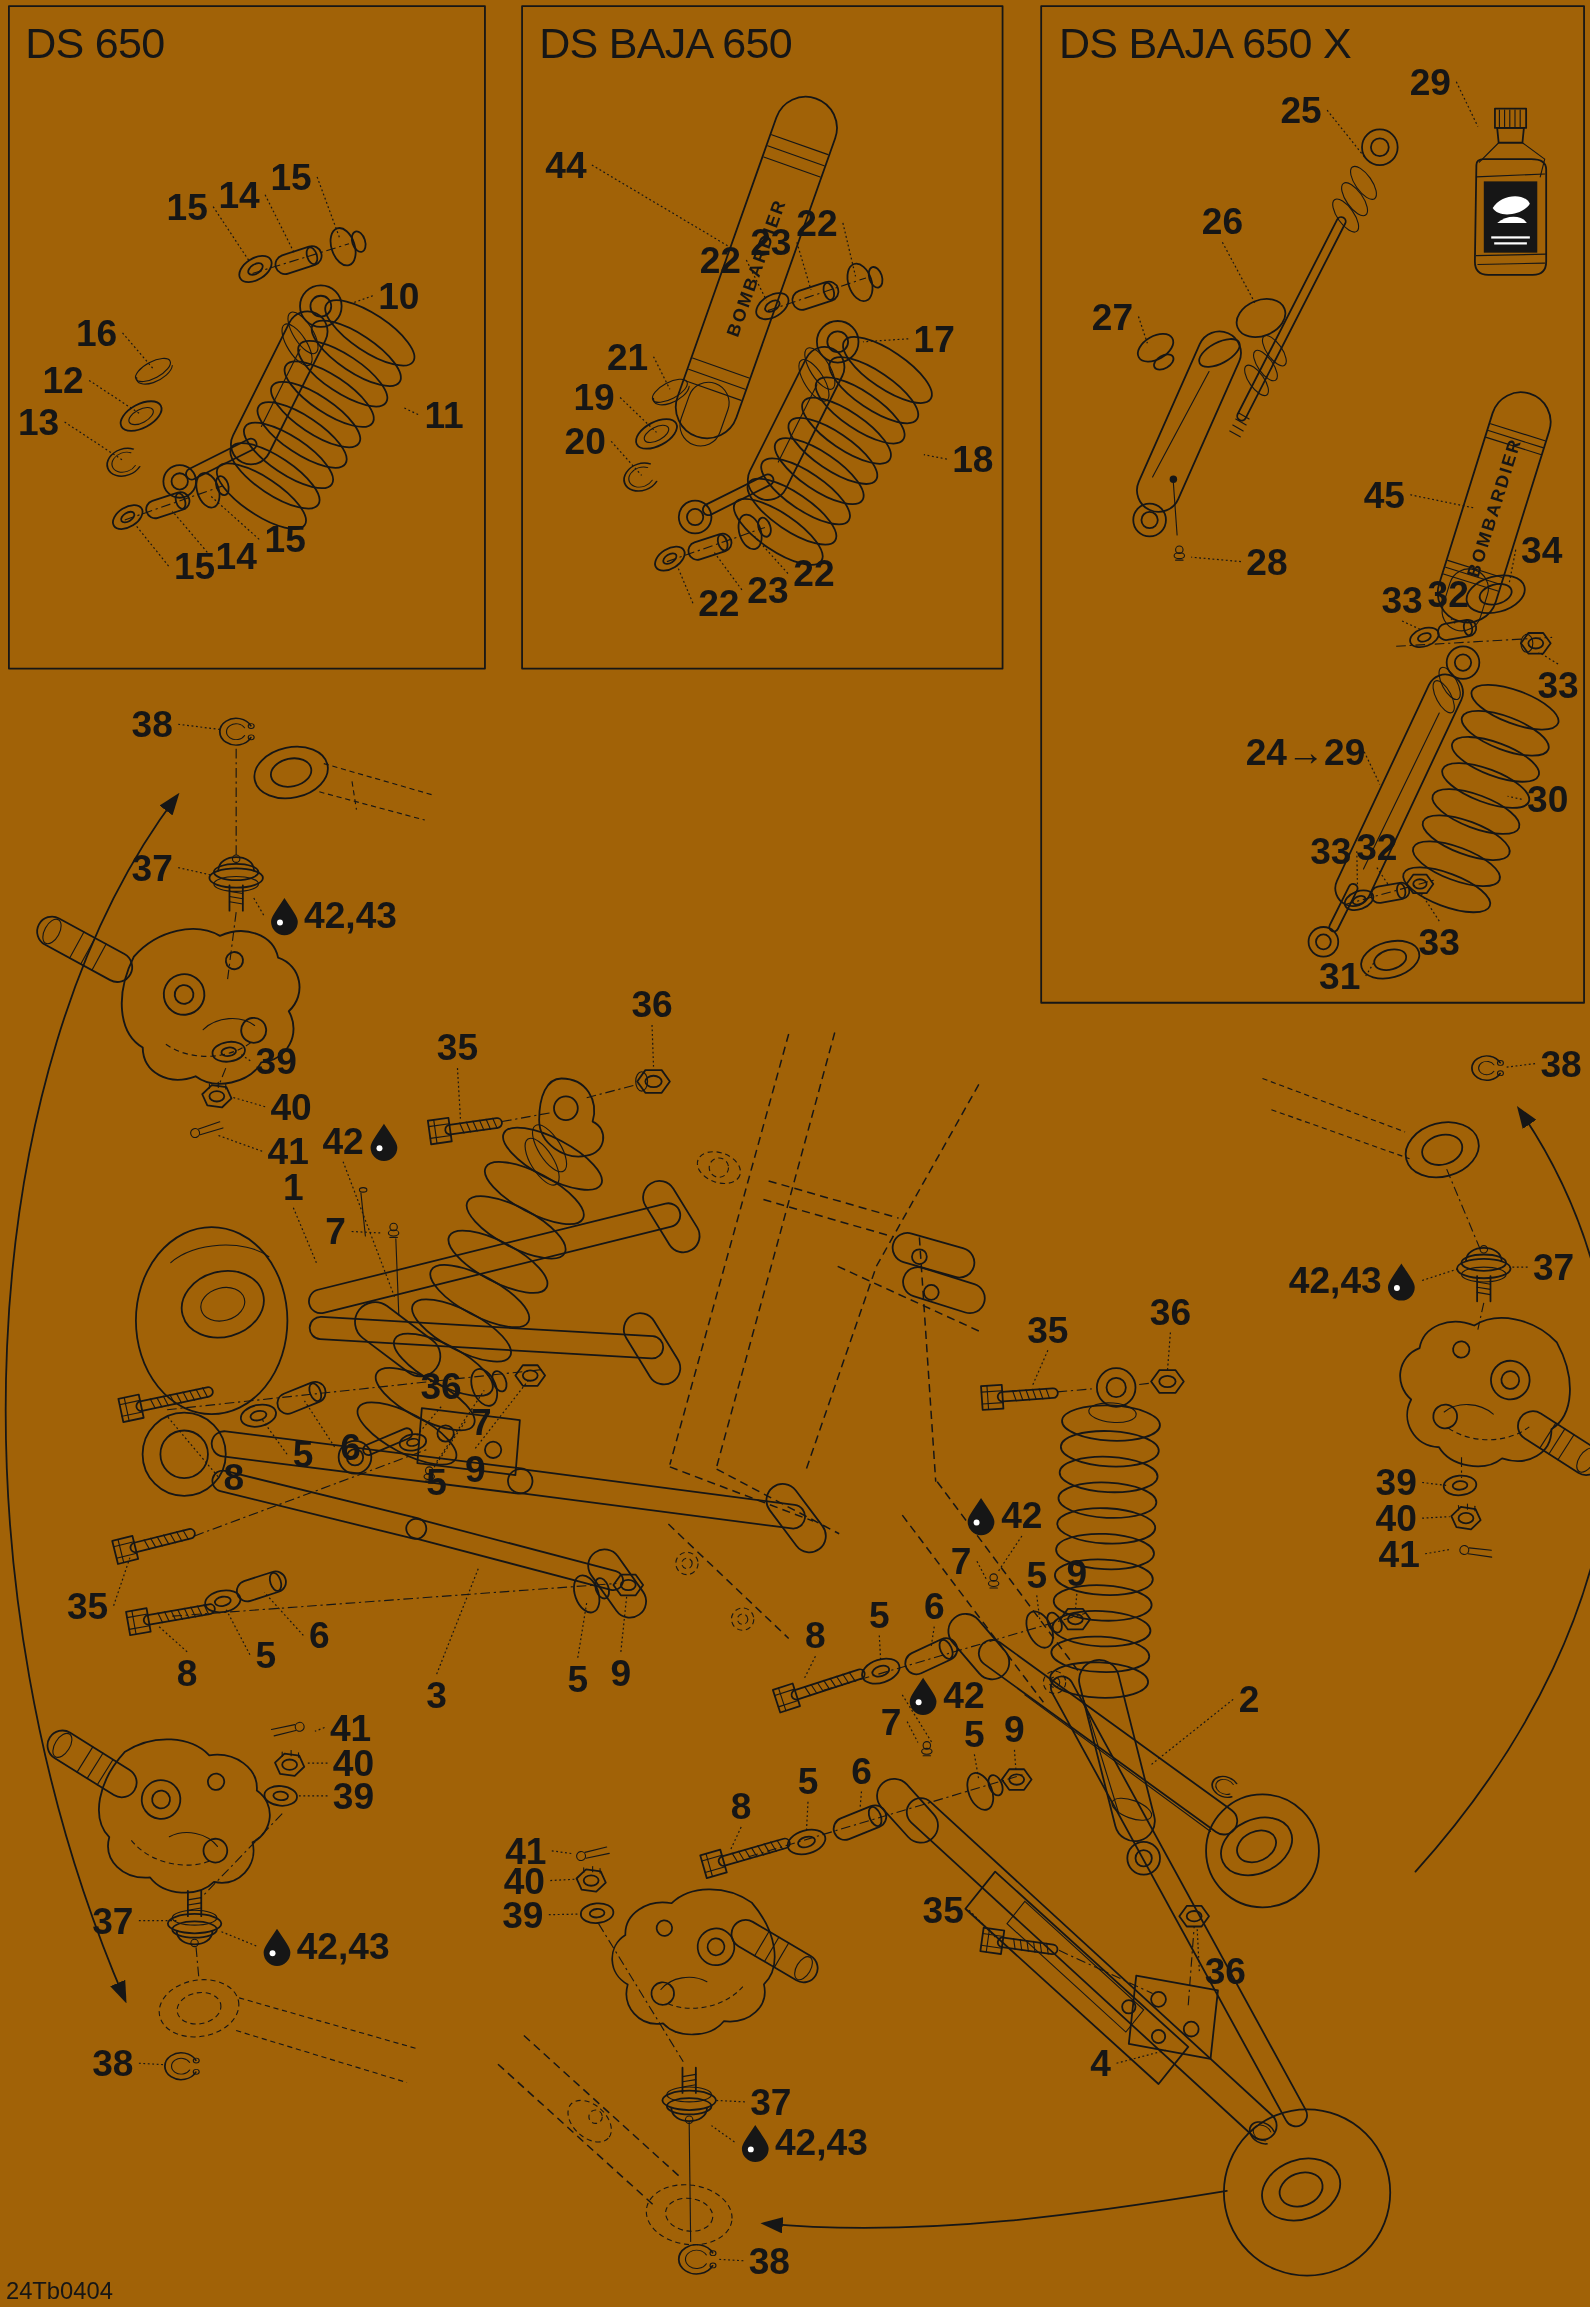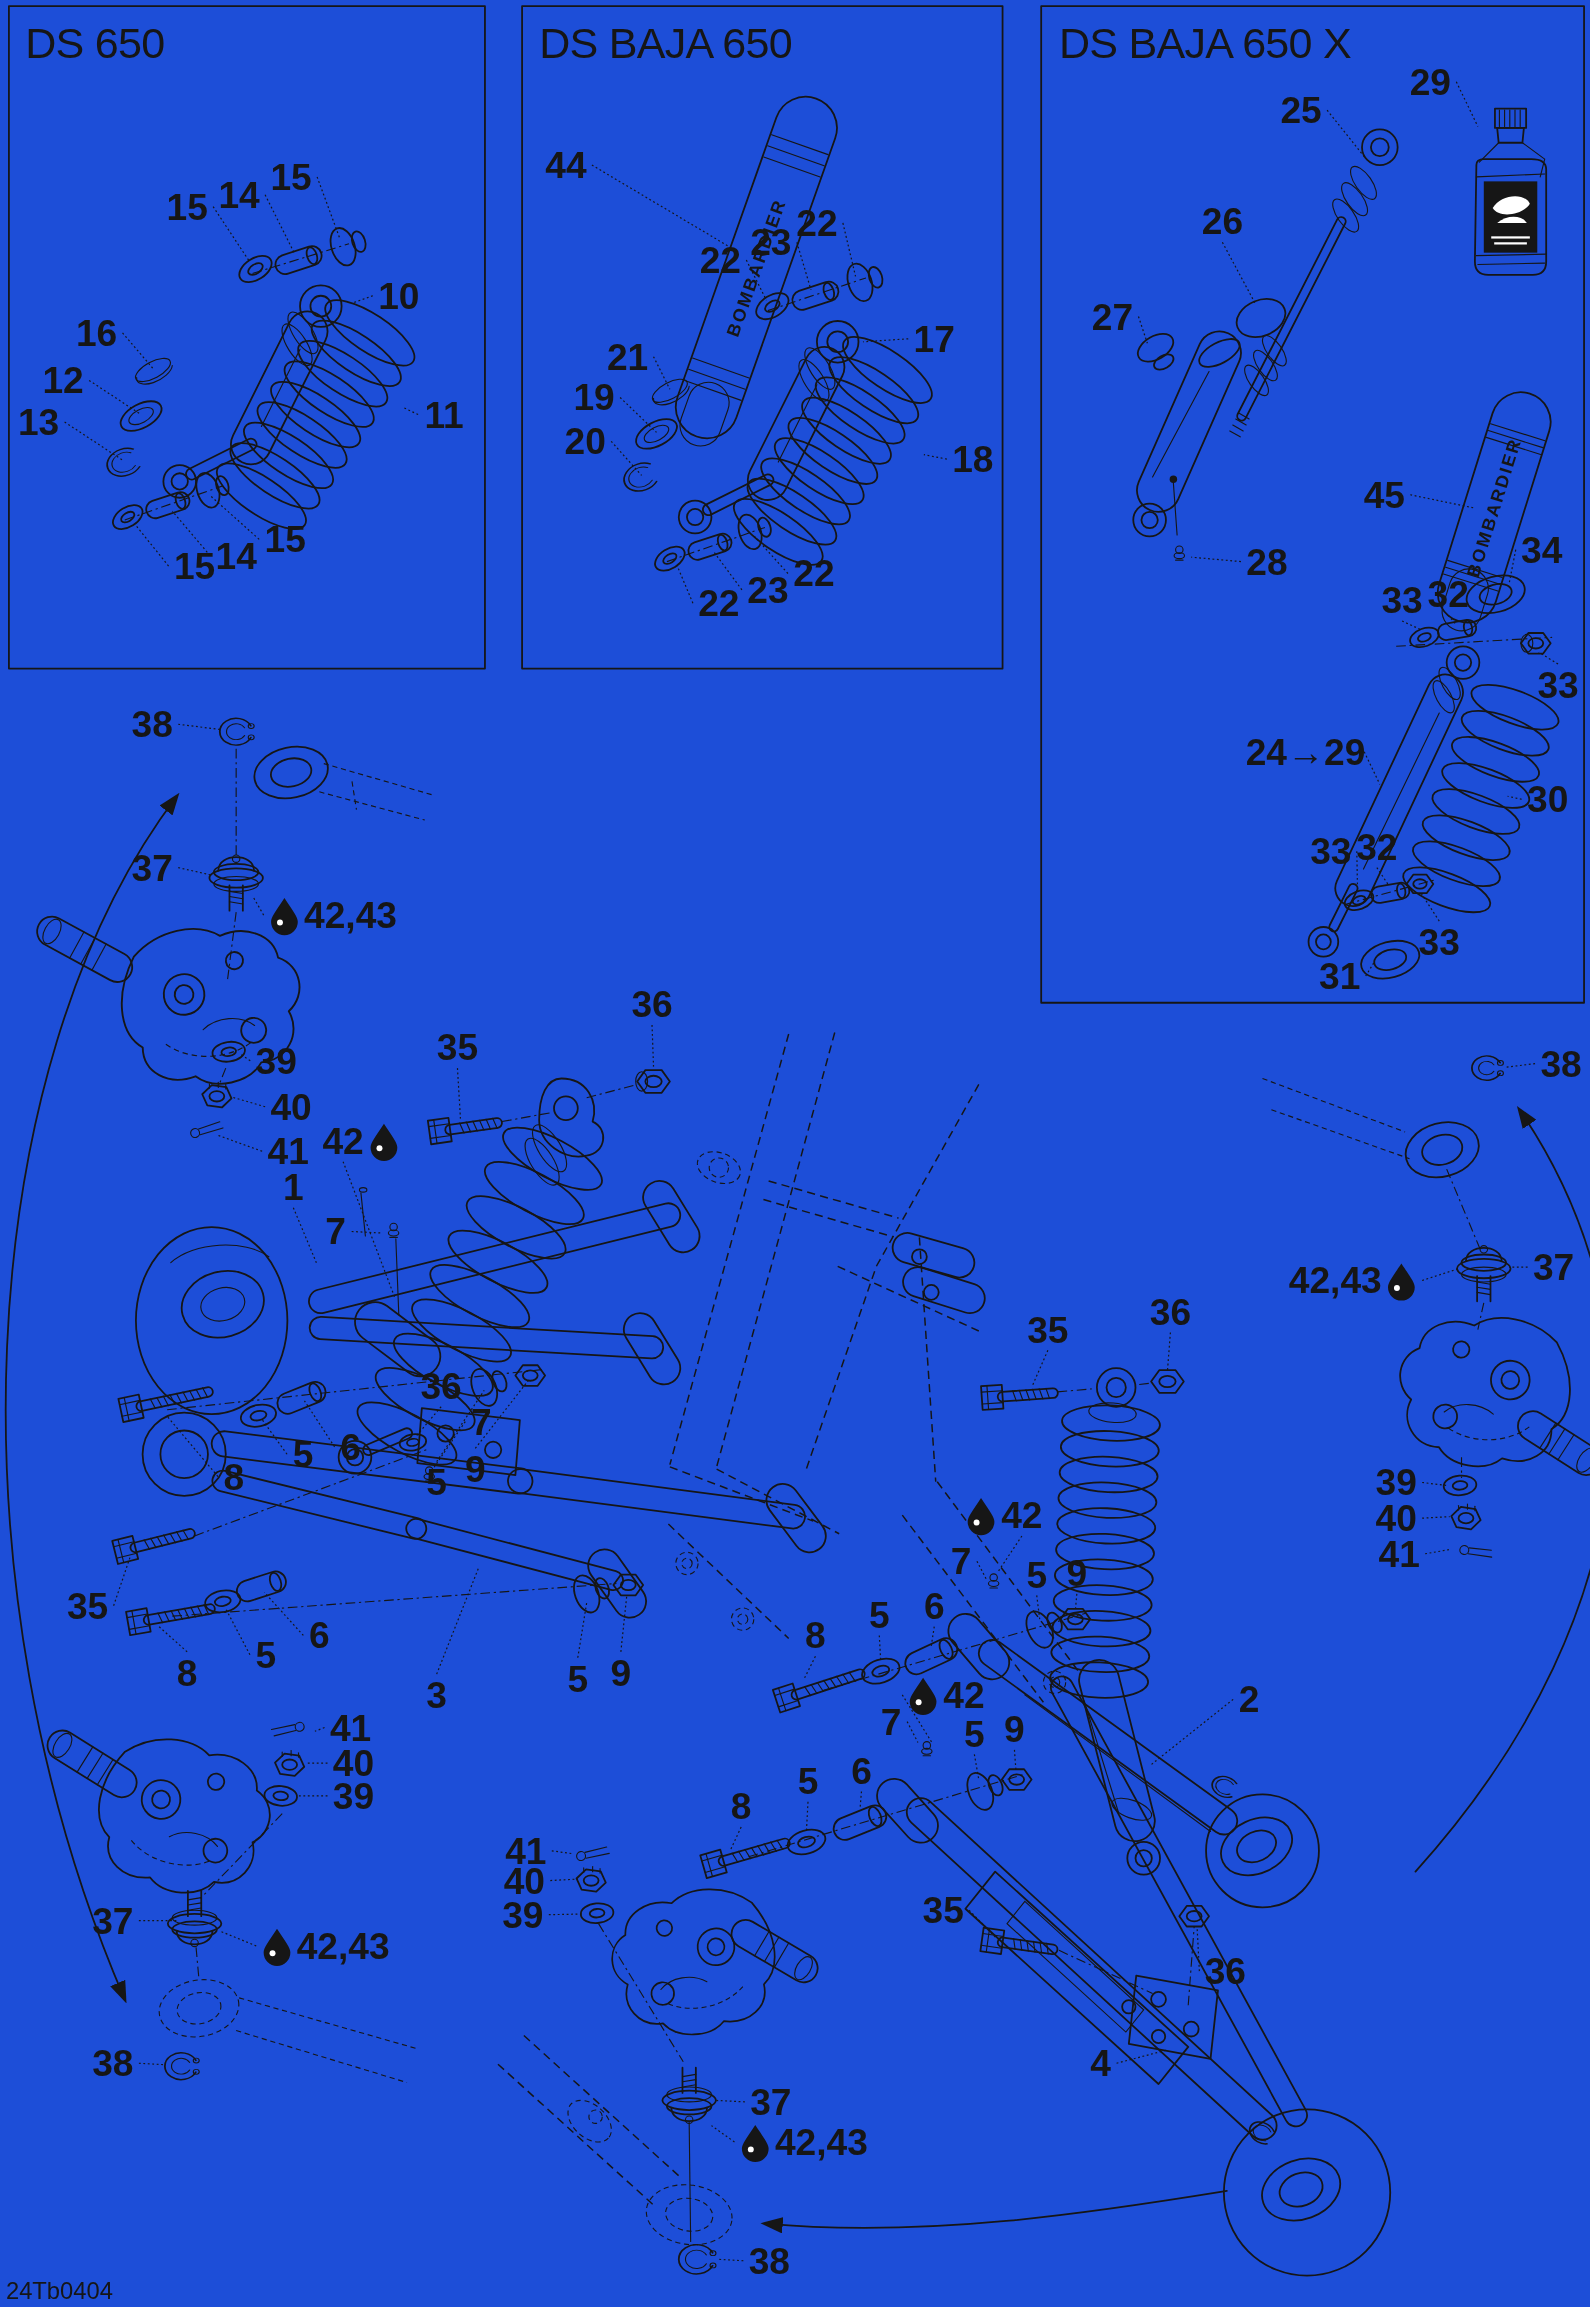--- a/index.html
+++ b/index.html
@@ -1,16 +1,16 @@
 <!DOCTYPE html>
 <html style="font-size:12px"><head>
 <meta charset="utf-8">
 <style>
   html,body{margin:0;padding:0;background:#fff}
-  .page{position:relative;width:1590px;height:2307px;background:#1d4ed8;overflow:hidden}
+  .page{position:relative;width:1590px;height:2307px;background:#a16207;overflow:hidden}
   svg{display:block}
   .s  {stroke:#161616;fill:none;stroke-width:2.4;stroke-linecap:round;stroke-linejoin:round}
   .s1 {stroke:#161616;fill:none;stroke-width:1.5;stroke-linecap:round}
   .dash{stroke:#161616;fill:none;stroke-width:2;stroke-dasharray:11 7}
   .dash2{stroke:#161616;fill:none;stroke-width:1.5;stroke-dasharray:7 5}
   .dd {stroke:#161616;fill:none;stroke-width:1.5;stroke-dasharray:13 5 3 5}
   .dot{stroke:#161616;fill:none;stroke-width:1.6;stroke-dasharray:2.5 3.5}
   .fb {fill:#161616;stroke:none}
   .fw {fill:#ffffff;stroke:none}
   .co {font:700 50px "Liberation Sans",sans-serif;fill:#161616}

